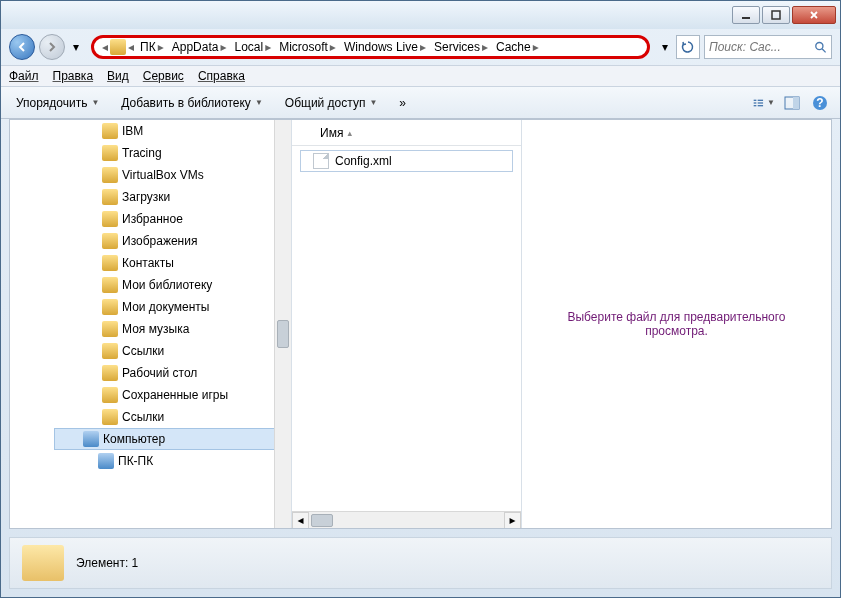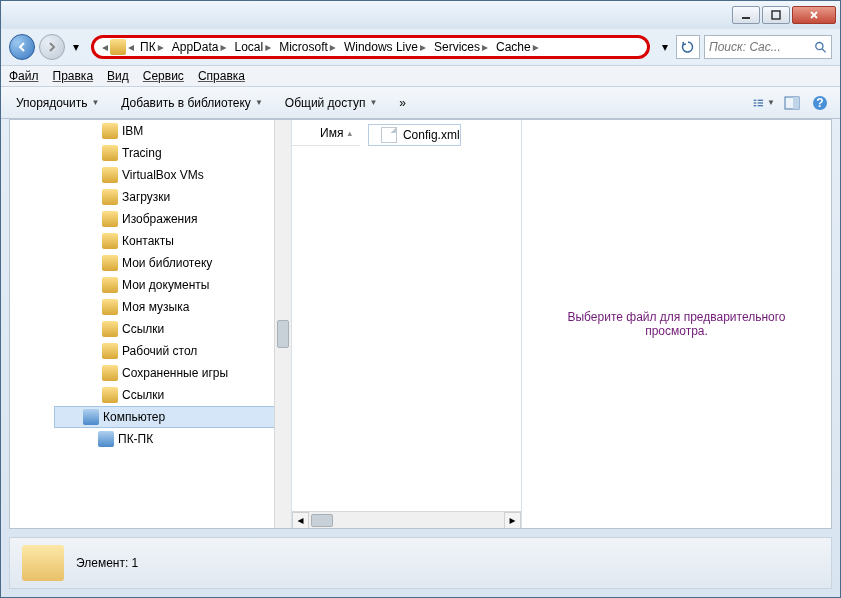--- a/index.html
+++ b/index.html
@@ -35,21 +35,21 @@
   .tree-item { height: 22px; display: flex; align-items: center; padding-left: 48px; gap: 4px; cursor: pointer; white-space: nowrap; }
   .tree-item.sel { background: #d4e6f8; border: 1px solid #a4c4e4; }
   .tree-item.root { padding-left: 28px; }
   .tree-item.sub { padding-left: 44px; }
   .ticon { width: 16px; height: 16px; flex-shrink: 0; }
   .folder-ico { background: linear-gradient(to bottom, #fde08a, #d8a838); border-radius: 2px; }
   .comp-ico { background: linear-gradient(to bottom, #b0d0f0, #4a8ac8); border-radius: 2px; }
   .net-ico { background: radial-gradient(circle, #60a8e0, #2a6aa8); border-radius: 50%; }
   .scroll-divider { position: absolute; right: 0; top: 0; bottom: 0; width: 17px; background: #f0f0f0; border-left: 1px solid #d8d8d8; }
   .sd-thumb { position: absolute; left: 2px; right: 2px; top: 200px; height: 28px; background: #c8d0d8; border: 1px solid #a8b0b8; border-radius: 2px; }
-  .filepane { width: 230px; border-right: 1px solid #d8e0e8; display: flex; flex-direction: row; position: relative; }
+  .filepane { width: 230px; border-right: 1px solid #d8e0e8; display: flex; flex-direction: column; position: relative; }
   .filehead { height: 26px; display: flex; align-items: center; border-bottom: 1px solid #e0e4e8; padding-left: 20px; }
   .col { padding: 0 8px; display: flex; align-items: center; gap: 4px; }
   .file-row { height: 22px; display: flex; align-items: center; padding-left: 12px; gap: 6px; border: 1px solid #b8cde4; margin: 4px 8px 0 8px; cursor: pointer; text-align: center; }
   .file-ico { width: 16px; height: 16px; background: #fff; border: 1px solid #c0c8d0; position: relative; }
   .file-ico::after { content: ''; position: absolute; top: 0; right: 0; width: 5px; height: 5px; background: linear-gradient(135deg, transparent 50%, #c0c8d0 50%); }
   .hscroll { position: absolute; bottom: 0; left: 0; right: 0; height: 17px; background: #f0f0f0; border-top: 1px solid #d8d8d8; display: flex; align-items: center; }
   .hscroll .bt { width: 17px; height: 17px; display: flex; align-items: center; justify-content: center; background: #f4f4f4; border: 1px solid #d0d0d0; }
   .hscroll .th { width: 22px; height: 13px; margin-left: 2px; background: #c8d0d8; border: 1px solid #a8b0b8; border-radius: 2px; }
   .preview { flex: 1; display: flex; align-items: center; justify-content: center; color: #701a75; padding: 0 20px; text-align: center; }
   .statusbar { height: 52px; background: linear-gradient(to bottom, #f0f4f8, #e0e8f0); margin: 8px 8px 8px 8px; border: 1px solid #c8d4e0; display: flex; align-items: center; padding: 0 12px; gap: 12px; }
@@ -205,20 +205,24 @@
           <div class="tree-item">
             <div class="ticon folder-ico"></div>
             <span>VirtualBox VMs</span>
           </div>
           <div class="tree-item">
             <div class="ticon folder-ico"></div>
             <span>Загрузки</span>
           </div>
           <div class="tree-item">
             <div class="ticon folder-ico"></div>
+            <span>Избранное</span>
+          </div>
+          <div class="tree-item">
+            <div class="ticon folder-ico"></div>
             <span>Изображения</span>
           </div>
           <div class="tree-item">
             <div class="ticon folder-ico"></div>
             <span>Контакты</span>
           </div>
           <div class="tree-item">
             <div class="ticon folder-ico"></div>
             <span>Мои библиотеку</span>
           </div>

